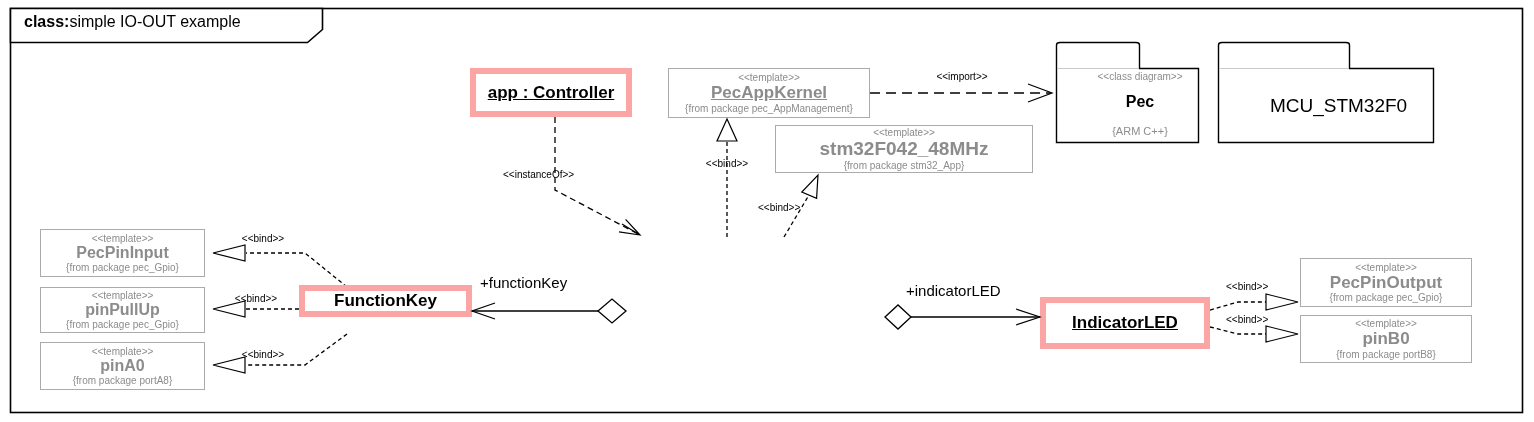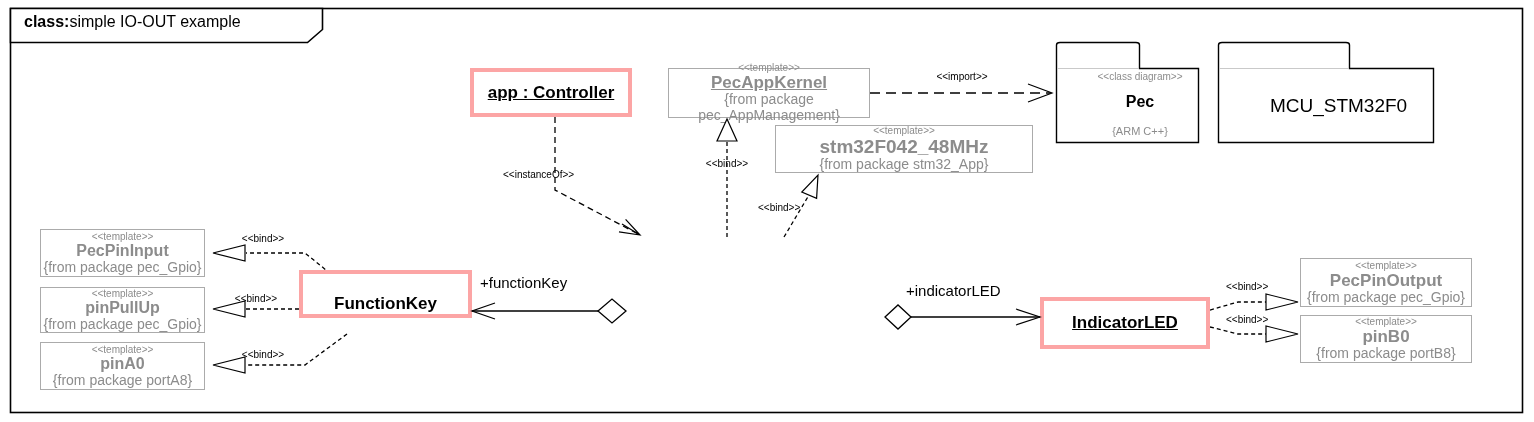--- a/index.html
+++ b/index.html
@@ -4,42 +4,42 @@
 <style>
   html,body{margin:0;padding:0;background:#fff;}
   #canvas{
     position:relative;width:1534px;height:422px;background:#ffffff;
     font-family:"Liberation Sans","DejaVu Sans",sans-serif;overflow:hidden;
   }
   svg.layer{position:absolute;left:0;top:0;pointer-events:none;}
   #lines{z-index:1;}
   #overlay{z-index:6;}
   .node{position:absolute;background:#fff;box-sizing:border-box;z-index:3;}
-  .black-node{border:4px solid #fca5a5;color:#000;}
+  .black-node{border:6px solid #fca5a5;color:#000;}
   .gray-node{border:1.5px solid #ababab;color:#8c8c8c;text-align:center;
              display:flex;flex-direction:column;justify-content:center;line-height:1.12;}
   .stereo{font-size:10px;color:#8c8c8c;}
-  .frompkg{font-size:14px;color:#8c8c8c;}
+  .frompkg{font-size:10px;color:#8c8c8c;}
   .tname{font-weight:bold;color:#8c8c8c;}
   .lbl{position:absolute;z-index:5;color:#000;white-space:nowrap;}
   .centerx{transform:translateX(-50%);}
   .guil{font-size:10px;}
   .role{font-size:15px;}
   
   #appController{left:470px;top:68px;width:162px;height:49px;display:flex;align-items:center;justify-content:center;
       font-size:17px;font-weight:bold;text-decoration:underline;}
   #pecAppKernel{left:668px;top:68px;width:202px;height:50px;}
   #pecAppKernel .tname{font-size:17px;text-decoration:underline;}
   #stm32{left:775px;top:125px;width:258px;height:48px;}
   #stm32 .tname{font-size:19px;}
   #controllerBox{left:612px;top:237px;width:286px;height:148px;}
   .ctrl-title{height:44px;display:flex;align-items:center;justify-content:center;font-size:17px;font-weight:bold;}
   .ctrl-attrs{height:10px;border-top:1.5px solid #000;}
   .ctrl-methods{border-top:1.5px solid #000;padding:9px 0 0 26px;font-size:15px;line-height:22px;}
-  #functionKey{left:299px;top:270px;width:173px;height:48px;display:flex;align-items:flex-end;justify-content:center;
+  #functionKey{left:299px;top:285px;width:173px;height:32px;display:flex;align-items:flex-start;justify-content:center;
       font-size:17px;font-weight:bold;}
   #indicatorLed{left:1040px;top:297px;width:170px;height:52px;display:flex;align-items:center;justify-content:center;
       font-size:17px;font-weight:bold;text-decoration:underline;}
   #pecPinInput{left:40px;top:229px;width:165px;height:48px;}
   #pinPullUp{left:40px;top:287px;width:165px;height:46px;}
   #pinA0{left:40px;top:342px;width:165px;height:48px;}
   #pecPinInput .tname,#pinPullUp .tname,#pinA0 .tname{font-size:16px;}
   #pecPinOutput{left:1300px;top:258px;width:172px;height:49px;}
   #pinB0{left:1300px;top:315px;width:172px;height:48px;}
   #pecPinOutput .tname,#pinB0 .tname{font-size:17px;}

